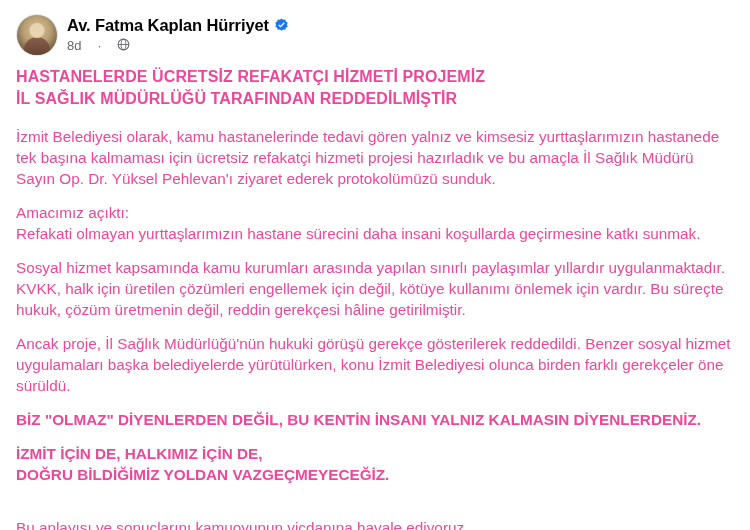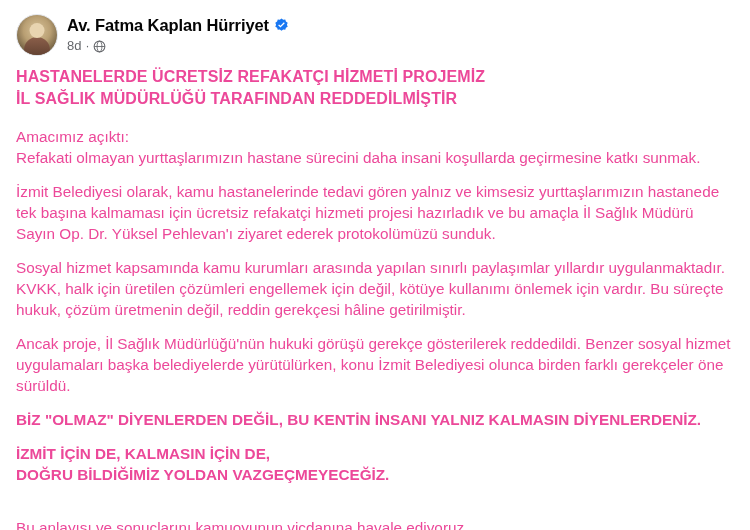--- a/index.html
+++ b/index.html
@@ -83,22 +83,21 @@
   }
   .verified {
     width: 15px;
     height: 15px;
     display: inline-block;
     flex: 0 0 15px;
     line-height: 0;
   }
   .meta-row {
     display: flex;
-    align-items: center;
-    gap: 4px;
+    gap: 16px;
     margin-top: 3px;
     font-size: 13px;
     color: #65676b;
     line-height: 16px;
   }
   .dot-sep {
     font-size: 12px;
     color: #65676b;
     line-height: 16px;
   }
@@ -171,27 +170,27 @@
             <line x1="1.5" y1="8" x2="14.5" y2="8" stroke="#65676b" stroke-width="1.1"></line>
           </svg>
         </span>
       </div>
     </div>
   </div>
 
   <div class="post-body">
     <div class="para heading">HASTANELERDE ÜCRETSİZ REFAKATÇI HİZMETİ PROJEMİZ
 İL SAĞLIK MÜDÜRLÜĞÜ TARAFINDAN REDDEDİLMİŞTİR</div>
+    <div class="para">İzmit Belediyesi olarak, kamu hastanelerinde tedavi gören yalnız ve kimsesiz yurttaşlarımızın hastanede tek başına kalmaması için ücretsiz refakatçi hizmeti projesi hazırladık ve bu amaçla İl Sağlık Müdürü Sayın Op. Dr. Yüksel Pehlevan'ı ziyaret ederek protokolümüzü sunduk.</div>
     <div class="para">Amacımız açıktı:
 Refakati olmayan yurttaşlarımızın hastane sürecini daha insani koşullarda geçirmesine katkı sunmak.</div>
-    <div class="para">İzmit Belediyesi olarak, kamu hastanelerinde tedavi gören yalnız ve kimsesiz yurttaşlarımızın hastanede tek başına kalmaması için ücretsiz refakatçi hizmeti projesi hazırladık ve bu amaçla İl Sağlık Müdürü Sayın Op. Dr. Yüksel Pehlevan'ı ziyaret ederek protokolümüzü sunduk.</div>
     <div class="para">Sosyal hizmet kapsamında kamu kurumları arasında yapılan sınırlı paylaşımlar yıllardır uygulanmaktadır. KVKK, halk için üretilen çözümleri engellemek için değil, kötüye kullanımı önlemek için vardır. Bu süreçte hukuk, çözüm üretmenin değil, reddin gerekçesi hâline getirilmiştir.</div>
     <div class="para">Ancak proje, İl Sağlık Müdürlüğü'nün hukuki görüşü gerekçe gösterilerek reddedildi. Benzer sosyal hizmet uygulamaları başka belediyelerde yürütülürken, konu İzmit Belediyesi olunca birden farklı gerekçeler öne sürüldü.</div>
     <div class="para bold">BİZ "OLMAZ" DİYENLERDEN DEĞİL, BU KENTİN İNSANI YALNIZ KALMASIN DİYENLERDENİZ.</div>
-    <div class="para bold">İZMİT İÇİN DE, KALMASIN İÇİN DE,
+    <div class="para bold">İZMİT İÇİN DE, HALKIMIZ İÇİN DE,
 DOĞRU BİLDİĞİMİZ YOLDAN VAZGEÇMEYECEĞİZ.</div>
     <div class="para last">Bu anlayışı ve sonuçlarını kamuoyunun vicdanına havale ediyoruz.</div>
   </div>
 
   <div class="post-footer">
     
   </div>
 
 </div>
 

